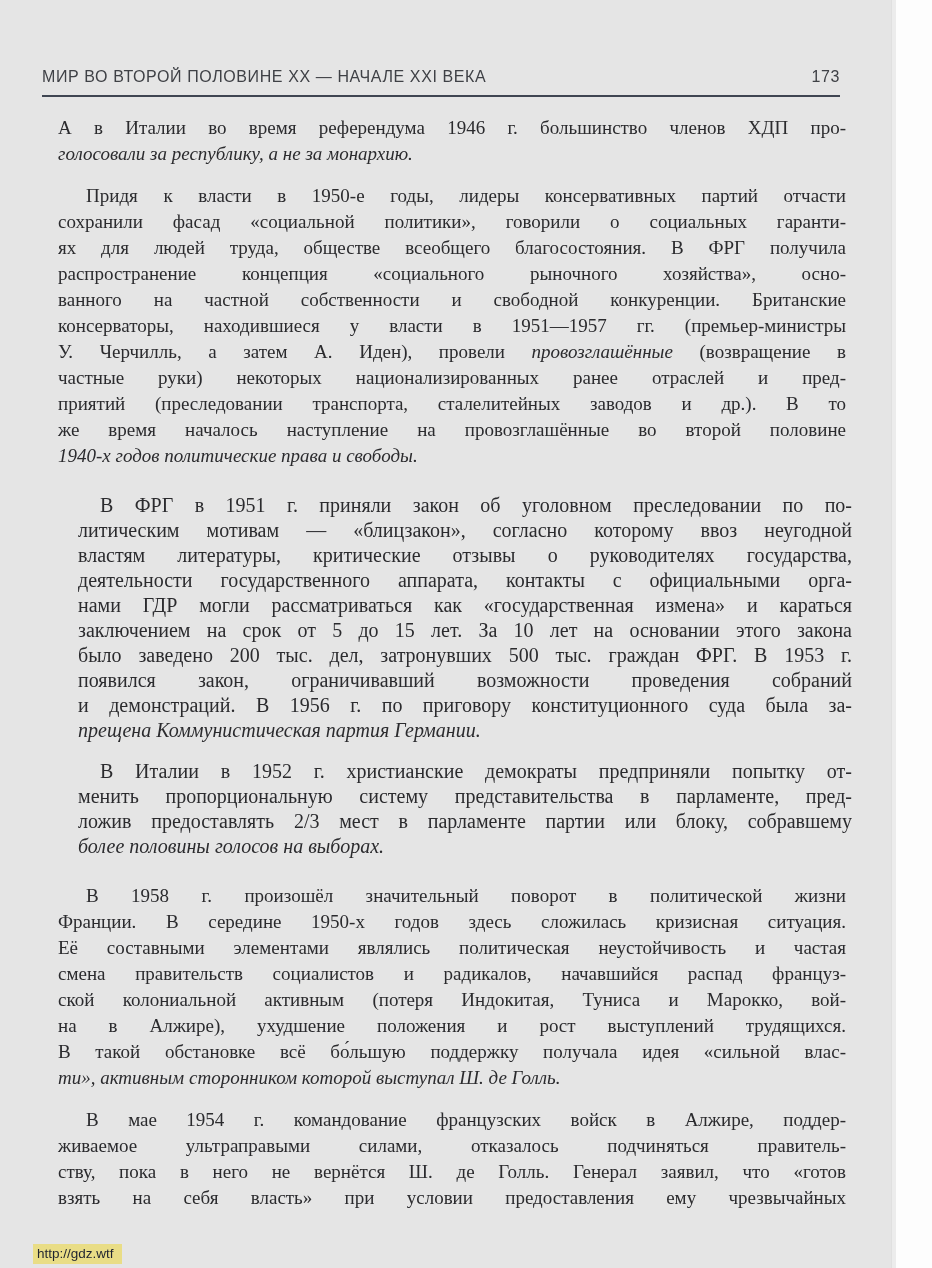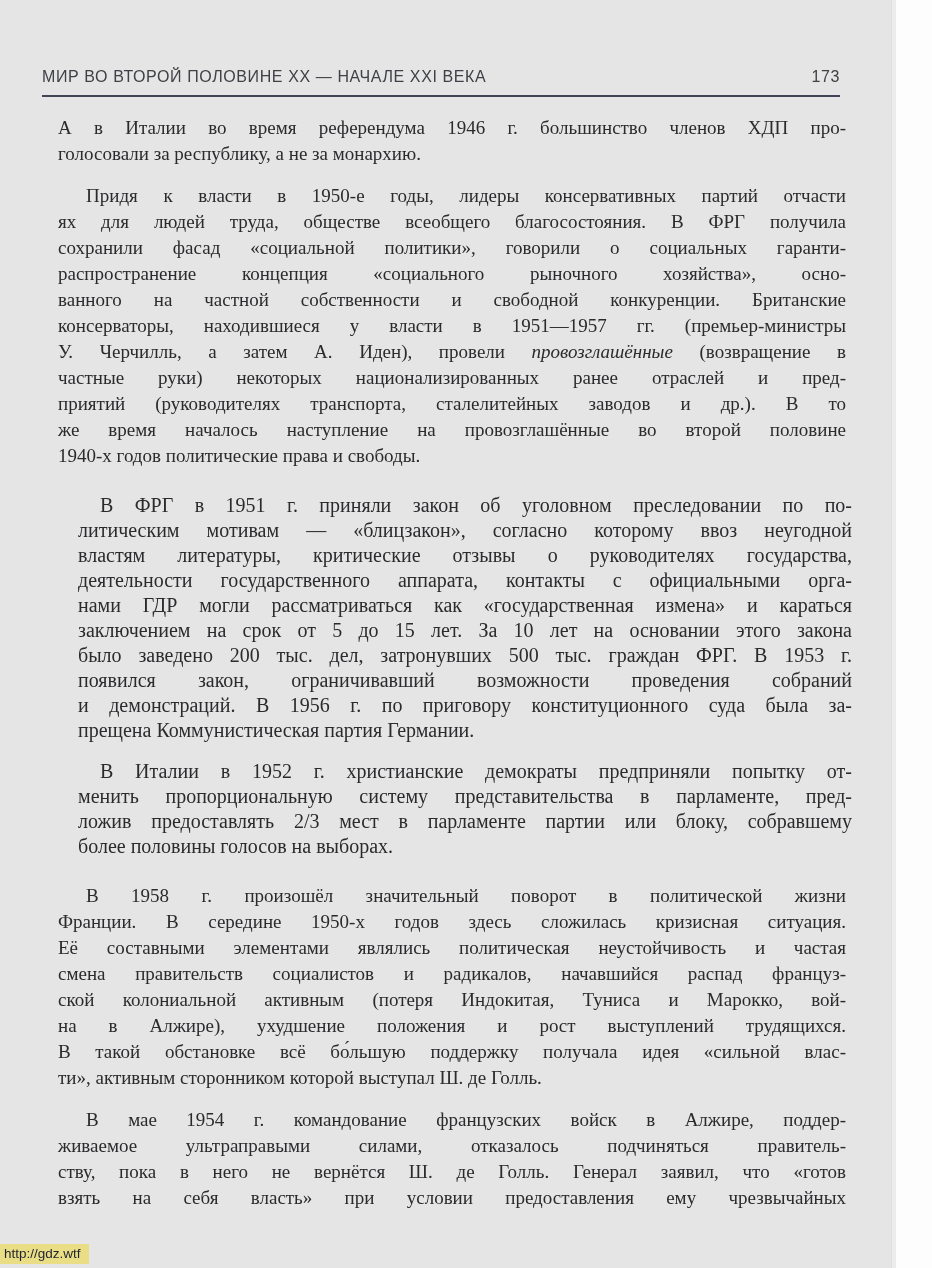--- a/index.html
+++ b/index.html
@@ -60,20 +60,21 @@
     margin-right: 10px;
   }
   .para.body + .para.petit { margin-top: 24px; }
   .para.petit + .para.body { margin-top: 24px; }
   .line {
     text-align: justify;
     text-align-last: justify;
   }
   .line.last {
     text-align-last: left;
+    font-style: italic;
   }
   .para.indent .line:first-child { text-indent: 28px; }
   .para.petit.indent .line:first-child { text-indent: 22px; }
   .watermark {
     position: absolute;
     left: 0;
     top: 1244px;
     font-family: "Liberation Sans", "DejaVu Sans", sans-serif;
     font-size: 13.5px;
     color: #1f2430;
@@ -98,28 +99,28 @@
 
     <div class="header-rule"></div>
 
     <div class="text-body">
         <div class="para body">
           <div class="line">А в Италии во время референдума 1946 г. большинство членов ХДП про-</div>
           <div class="line last">голосовали за республику, а не за монархию.</div>
         </div>
         <div class="para body indent">
           <div class="line">Придя к власти в 1950-е годы, лидеры консервативных партий отчасти</div>
+          <div class="line">сохранили фасад «социальной политики», говорили о социальных гаранти-</div>
           <div class="line">ях для людей труда, обществе всеобщего благосостояния. В ФРГ получила</div>
-          <div class="line">сохранили фасад «социальной политики», говорили о социальных гаранти-</div>
           <div class="line">распространение концепция «социального рыночного хозяйства», осно-</div>
           <div class="line">ванного на частной собственности и свободной конкуренции. Британские</div>
           <div class="line">консерваторы, находившиеся у власти в 1951—1957 гг. (премьер-министры</div>
           <div class="line">У. Черчилль, а затем А. Иден), провели <i>провозглашённые</i> (возвращение в</div>
           <div class="line">частные руки) некоторых национализированных ранее отраслей и пред-</div>
-          <div class="line">приятий (руководителях транспорта, сталелитейных заводов и др.). В то</div>
+          <div class="line">приятий (преследовании транспорта, сталелитейных заводов и др.). В то</div>
           <div class="line">же время началось наступление на провозглашённые во второй половине</div>
           <div class="line last">1940-х годов политические права и свободы.</div>
         </div>
         <div class="para petit indent">
           <div class="line">В ФРГ в 1951 г. приняли закон об уголовном преследовании по по-</div>
           <div class="line">литическим мотивам — «блицзакон», согласно которому ввоз неугодной</div>
           <div class="line">властям литературы, критические отзывы о руководителях государства,</div>
           <div class="line">деятельности государственного аппарата, контакты с официальными орга-</div>
           <div class="line">нами ГДР могли рассматриваться как «государственная измена» и караться</div>
           <div class="line">заключением на срок от 5 до 15 лет. За 10 лет на основании этого закона</div>
@@ -147,15 +148,15 @@
         <div class="para body indent">
           <div class="line">В мае 1954 г. командование французских войск в Алжире, поддер-</div>
           <div class="line">живаемое ультраправыми силами, отказалось подчиняться правитель-</div>
           <div class="line">ству, пока в него не вернётся Ш. де Голль. Генерал заявил, что «готов</div>
           <div class="line">взять на себя власть» при условии предоставления ему чрезвычайных</div>
         </div>
       </div>
 
   </div>
 
-  <a class="watermark" href="#" style="background: rgb(233, 221, 134);">http://gdz.wtf</a>
+  <a class="watermark" href="#" style="background: rgb(233, 221, 134); margin-left: 33px;">http://gdz.wtf</a>
 
 </div>
 
 </body></html>

